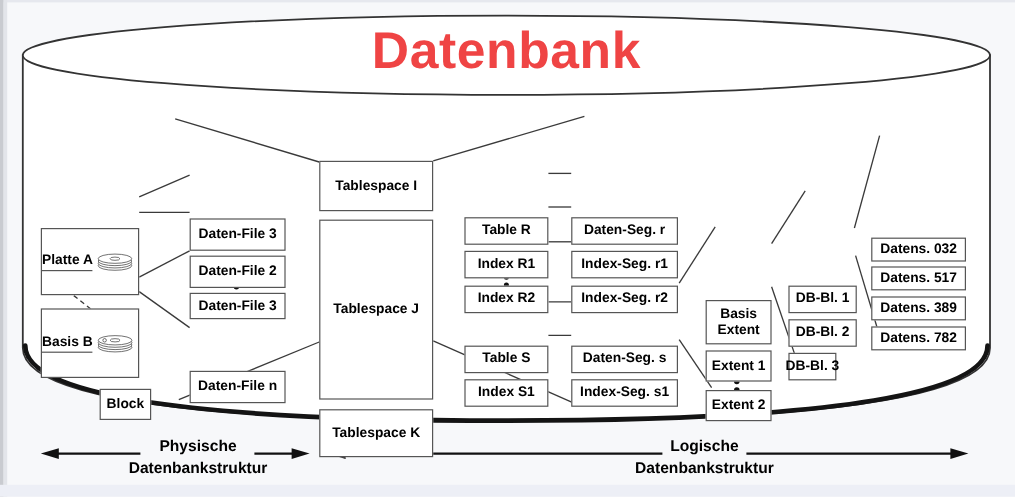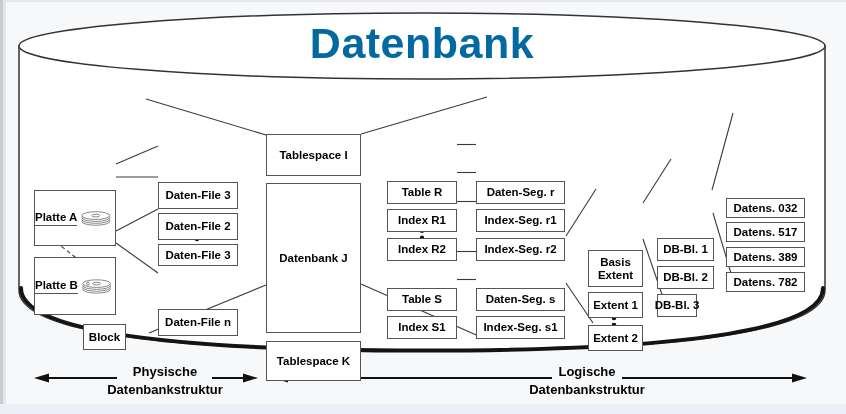--- a/index.html
+++ b/index.html
@@ -4,21 +4,21 @@
 <style>
   html,body{margin:0;padding:0;}
   body{font-family:"Liberation Sans",sans-serif;background:#f7f8fa;}
   .stage{position:relative;width:846px;height:414px;background:#f7f8fa;overflow:hidden;}
   .edge-left{position:absolute;left:0;top:0;width:3px;height:414px;background:#c9cbd0;}
   .edge-left2{position:absolute;left:3px;top:0;width:3px;height:414px;background:#e3e5ea;}
   .edge-bottom{position:absolute;left:0;top:404px;width:846px;height:10px;background:#edeff6;}
   .edge-top{position:absolute;left:0;top:0;width:846px;height:2px;background:#e6e8ee;}
   svg.art{position:absolute;left:0;top:0;}
   .title{position:absolute;left:422px;top:20px;transform:translateX(-50%);
-         font-size:43px;font-weight:bold;color:#0369a1;letter-spacing:.5px;white-space:nowrap;line-height:46px;}
+         font-size:43px;font-weight:bold;color:#ef4444;letter-spacing:.5px;white-space:nowrap;line-height:46px;}
   .bx{position:absolute;background:#fff;border:1.4px solid #555;box-sizing:border-box;
       display:flex;align-items:center;justify-content:center;text-align:center;
       font-weight:bold;color:#000;font-size:11.5px;line-height:1.1;white-space:nowrap;margin-top:48px;}
   .bx.wrap{white-space:normal;}
   .platte{flex-direction:row;justify-content:center;padding:0;}
   .platte-title{width:100%;border-bottom:1.3px solid #555;font-weight:bold;font-size:11.5px;
                 padding:1px 0 2px 0;box-sizing:border-box;}
   .legend-label{position:absolute;transform:translateX(-50%);font-weight:bold;font-size:13px;
                 color:#000;white-space:nowrap;text-align:left;line-height:16px;}
 </style>
@@ -106,42 +106,42 @@
         <ellipse cx="39" cy="26" rx="29" ry="8"></ellipse>
         <ellipse cx="39" cy="22" rx="29" ry="8"></ellipse>
         <ellipse cx="39" cy="18" rx="29" ry="8"></ellipse>
         <ellipse cx="39" cy="14" rx="29" ry="8"></ellipse>
         <ellipse cx="39" cy="14" rx="8.5" ry="2.8"></ellipse>
       </g>
     </svg>
   </div>
 
   <div class="bx platte" style="left:34px;top:209px;width:82px;height:58px">
-    <div class="platte-title">Platte B</div>
+    <div class="platte-title">Basis B</div>
     <svg width="78" height="40" viewBox="0 0 78 40">
       <g fill="#fff" stroke="#333" stroke-width="1.2">
         <ellipse cx="39" cy="27" rx="29" ry="8"></ellipse>
         <ellipse cx="39" cy="23" rx="29" ry="8"></ellipse>
         <ellipse cx="39" cy="19" rx="29" ry="8"></ellipse>
         <ellipse cx="39" cy="15" rx="29" ry="8"></ellipse>
         <ellipse cx="39" cy="15" rx="8.5" ry="2.8"></ellipse>
         <circle cx="21" cy="15" r="3"></circle>
       </g>
     </svg>
   </div>
 
   <div class="bx" style="left:83px;top:276px;width:43px;height:26px">Block</div>
 
   <div class="bx" style="left:158px;top:134px;width:80px;height:27px">Daten-File 3</div>
   <div class="bx" style="left:158px;top:165px;width:80px;height:27px">Daten-File 2</div>
   <div class="bx" style="left:158px;top:196px;width:80px;height:22px">Daten-File 3</div>
   <div class="bx" style="left:158px;top:261px;width:80px;height:27px">Daten-File n</div>
 
   <div class="bx" style="left:266px;top:86px;width:95px;height:42px">Tablespace I</div>
-  <div class="bx" style="left:266px;top:135px;width:95px;height:150px">Datenbank J</div>
+  <div class="bx" style="left:266px;top:135px;width:95px;height:150px">Tablespace J</div>
   <div class="bx" style="left:387px;top:133px;width:70px;height:23px">Table R</div>
 
   <div class="bx" style="left:266px;top:293px;width:95px;height:40px">Tablespace K</div>
   <div class="bx" style="left:387px;top:161px;width:70px;height:23px">Index R1</div>
   <div class="bx" style="left:387px;top:190px;width:70px;height:23px">Index R2</div>
   <div class="bx" style="left:387px;top:240px;width:70px;height:23px">Table S</div>
   <div class="bx" style="left:387px;top:268px;width:70px;height:23px">Index S1</div>
 
   <div class="bx" style="left:476px;top:133px;width:89px;height:23px">Daten-Seg. r</div>
   <div class="bx" style="left:476px;top:161px;width:89px;height:23px">Index-Seg. r1</div>

